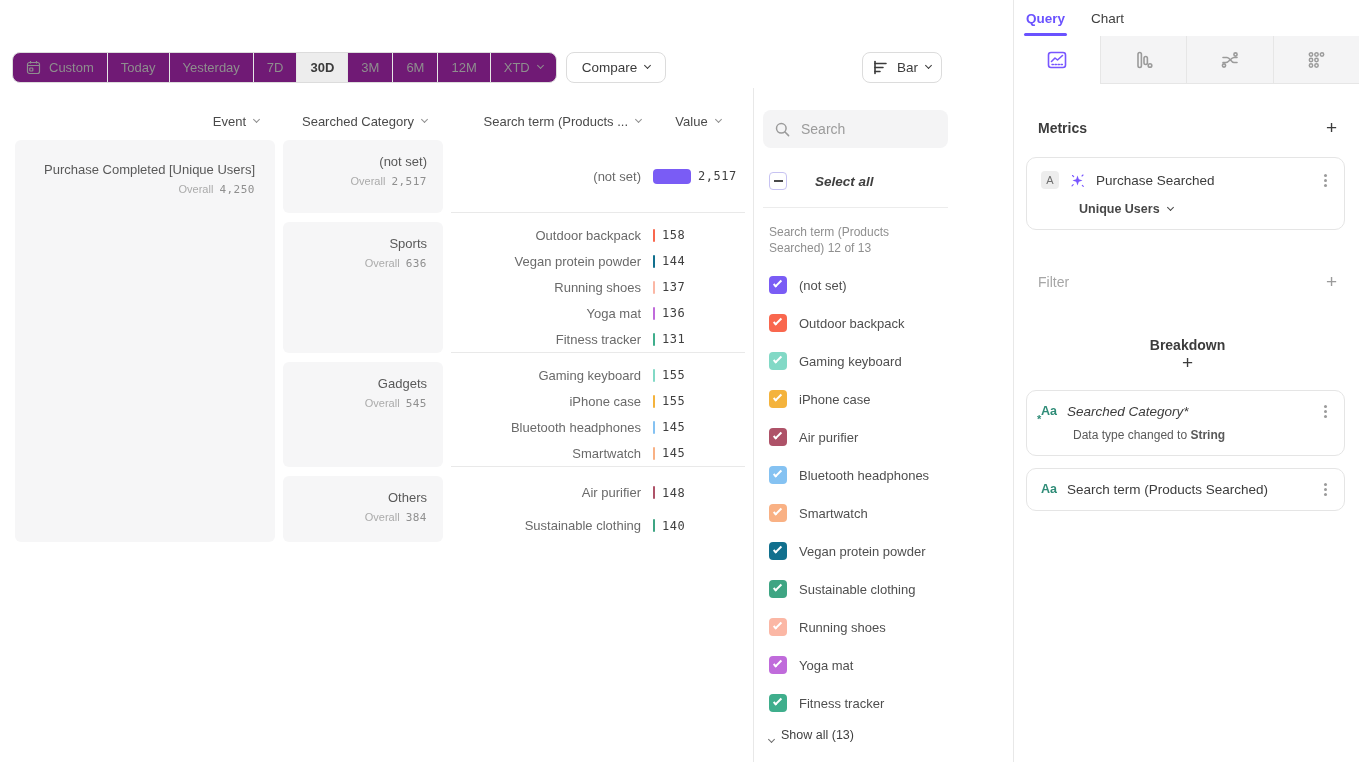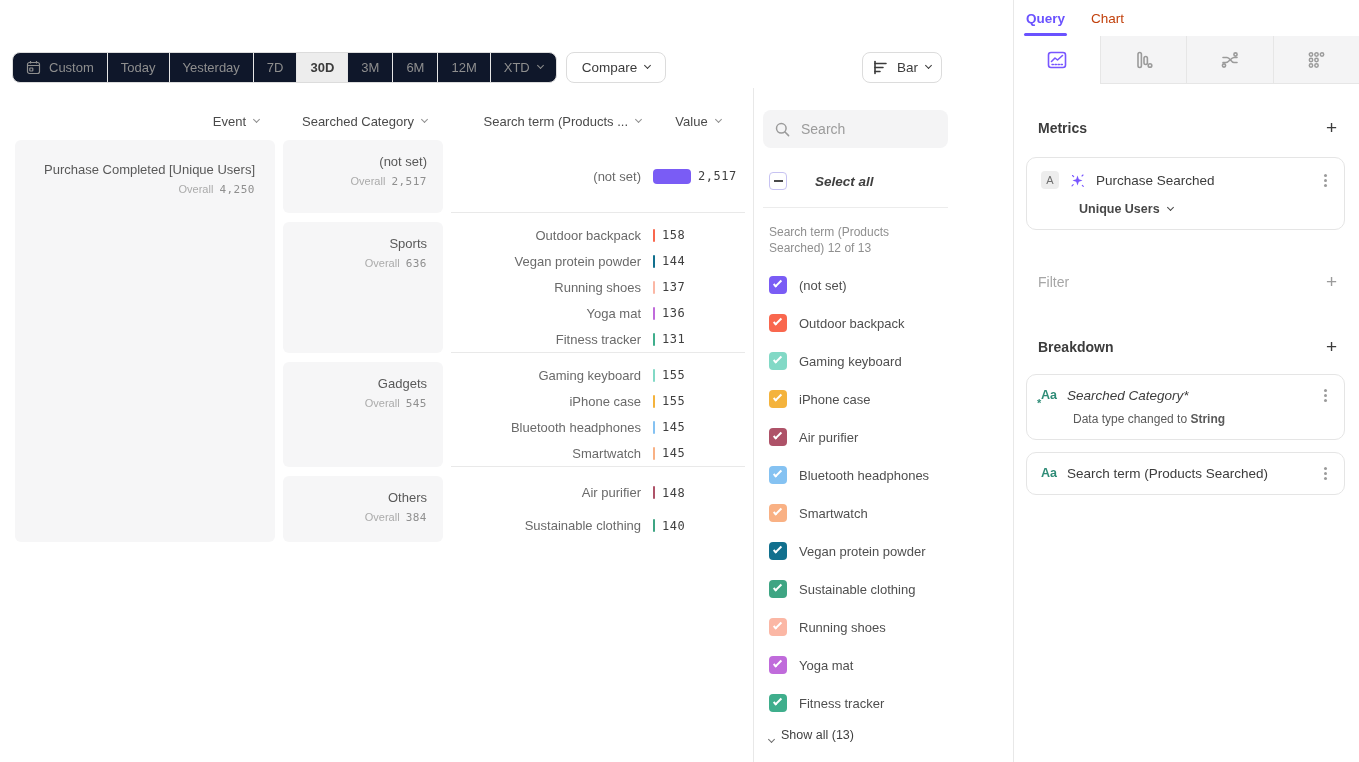--- a/index.html
+++ b/index.html
@@ -11,21 +11,21 @@
   .chev{display:inline-block;width:7px;height:7px;border-right:1.6px solid currentColor;
         border-bottom:1.6px solid currentColor;transform:rotate(45deg);margin-top:-4px;}
   .chev.sm{width:5px;height:5px;}
   .kebab{width:3px;height:3px;border-radius:50%;background:#9b9b9b;display:inline-block;
          box-shadow:0 -5px 0 #9b9b9b,0 5px 0 #9b9b9b;}
   .plus{font-size:19px;font-weight:400;line-height:1;color:#3c3c3c;cursor:pointer;}
   .plus.gray{color:#9b9b9b;}
 
   
   .toolbar{position:absolute;left:12px;top:52px;display:flex;align-items:center;}
-  .seggroup{display:flex;border:1px solid #dcdcdc;border-radius:8px;overflow:hidden;height:31px;background:#0f172a;}
+  .seggroup{display:flex;border:1px solid #dcdcdc;border-radius:8px;overflow:hidden;height:31px;background:#701a75;}
   .seg{display:flex;align-items:center;justify-content:center;padding:0 13px;font-size:13px;
        color:#8e8e8e;border-right:1px solid #e6e6e6;cursor:pointer;gap:8px;white-space:nowrap;}
   .seg:last-child{border-right:none;}
   .seg.sel{background:#ededed;color:#3b3b3b;font-weight:700;}
   .btn{display:flex;align-items:center;gap:8px;border:1px solid #dcdcdc;border-radius:8px;height:31px;
        padding:0 15px;font-size:13.5px;color:#3b3b3b;font-weight:500;background:#fff;cursor:pointer;}
   .compare{margin-left:9px;}
   .bar-select{position:absolute;left:862px;top:52px;width:80px;justify-content:center;padding:0 10px;}
 
   
@@ -77,21 +77,21 @@
   .tick{position:absolute;left:4px;top:4.5px;width:9px;height:4px;border-left:2px solid #fff;
         border-bottom:2px solid #fff;transform:rotate(-45deg);}
   .clabel{font-size:13px;color:#4f4f4f;}
   .showall{display:flex;align-items:flex-end;gap:7px;margin:6px 0 0 6px;font-size:12.5px;color:#3f3f3f;
            font-weight:500;cursor:pointer;}
   .showall .chev{color:#6f6f6f;margin-top:-2px;}
 
   
   .sidebar{position:absolute;left:1013px;top:0;width:346px;height:762px;border-left:1px solid #e8e8e8;background:#fff;}
   .stabs{height:36px;display:flex;align-items:center;padding-left:12px;gap:26px;}
-  .stab{font-size:13.5px;color:#c2410c;font-weight:500;cursor:pointer;position:relative;height:36px;
+  .stab{font-size:13.5px;color:#404040;font-weight:500;cursor:pointer;position:relative;height:36px;
         display:flex;align-items:center;}
   .stab.active{color:#6a52ff;font-weight:700;}
   .stab.active::after{content:"";position:absolute;left:-2px;right:-2px;bottom:0;height:3px;
                       background:#6a52ff;border-radius:2px;}
   .iconstrip{height:48px;display:flex;}
   .itab{flex:1;display:flex;align-items:center;justify-content:center;background:#f4f4f5;
         border-bottom:1px solid #e6e6e6;border-left:1px solid #e6e6e6;cursor:pointer;}
   .itab:first-child{border-left:none;}
   .itab.active{background:#fff;border-bottom:none;}
   .sheading{display:flex;justify-content:space-between;align-items:center;margin:34px 22px 0 24px;
@@ -473,21 +473,21 @@
       <span>Unique Users</span>
       <i class="chev sm"></i>
     </div>
   </div>
 
   <div class="sheading muted" style="margin-top:42px;">
     <span>Filter</span>
     <span class="plus gray">+</span>
   </div>
 
-  <div class="sheading" style="margin-top:46px;">
+  <div class="sheading" style="margin-top:46px;flex-direction:column;">
     <span>Breakdown</span>
     <span class="plus">+</span>
   </div>
 
   <div class="scard" style="margin-top:18px;">
     <div class="crow">
       <span class="aa"><span>Aa</span><span class="ast">*</span></span>
       <span class="ctitle italic">Searched Category*</span>
       <span class="kebab"></span>
     </div>

